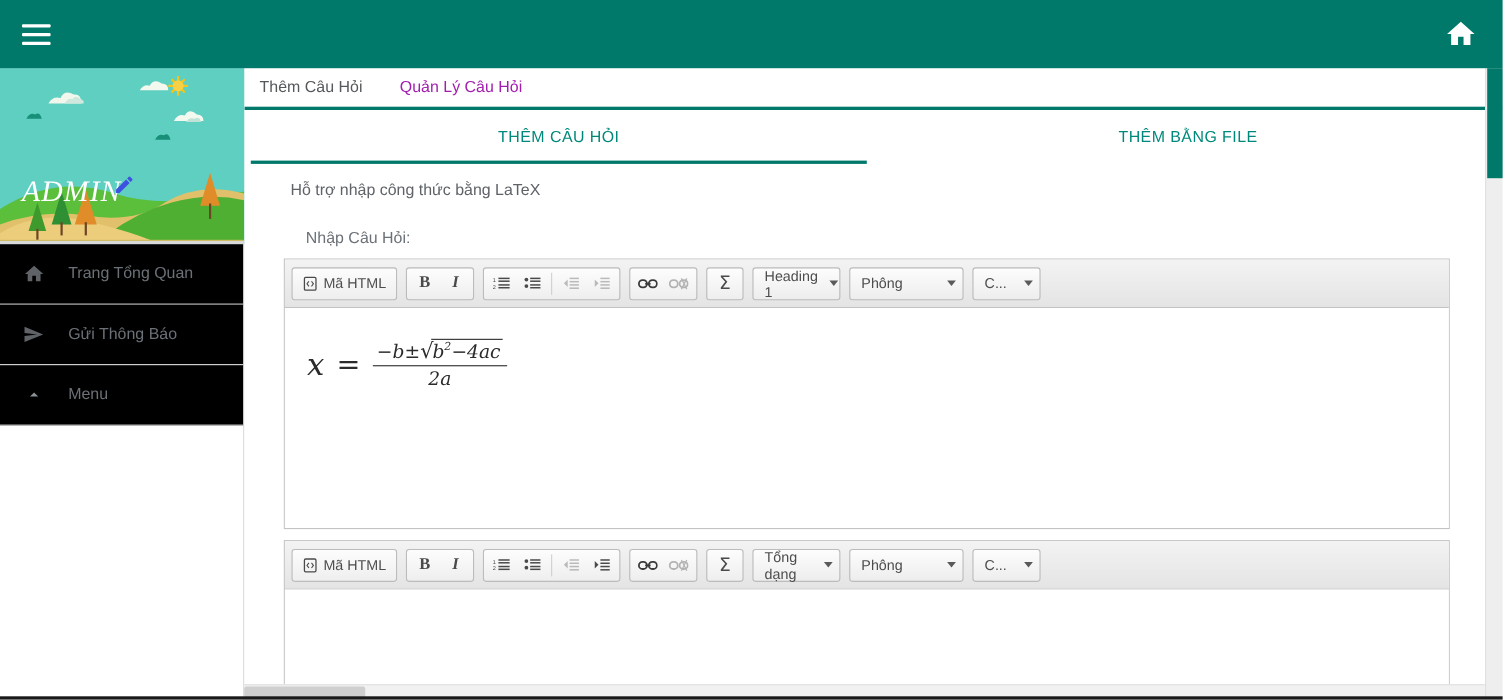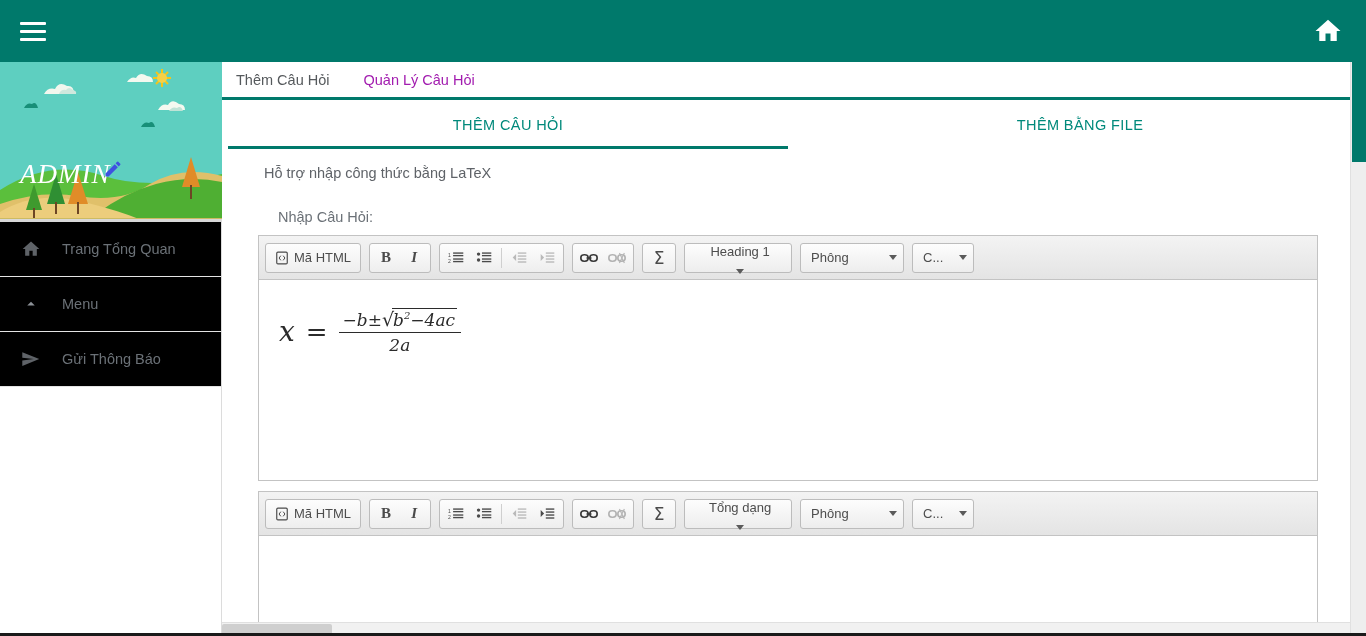--- a/index.html
+++ b/index.html
@@ -187,21 +187,21 @@
     padding: 0 6px 0 10px;
     cursor: pointer;
     gap: 10px;
   }
   .combo .caret {
     width: 0; height: 0;
     border-left: 4px solid transparent;
     border-right: 4px solid transparent;
     border-top: 5px solid #5a5a5a;
   }
-  .combo.c-heading { width: 108px; flex-direction: column; }
+  .combo.c-heading { width: 80px; }
   .combo.c-font { width: 104px; }
   .combo.c-size { width: 62px; }
 
   .ed-body {
     height: 200px;
     background: #fff;
     padding: 18px 20px;
     overflow: hidden;
   }
   .ed-body.short { height: 120px; }
@@ -337,34 +337,34 @@
       <span class="ico">
         <svg width="20" height="20" viewBox="0 0 24 24">
             <path d="M10 20v-6h4v6h5v-8h3L12 3 2 12h3v8z" fill="#5f6368"></path>
           </svg>
       </span>
       <span class="lbl">Trang Tổng Quan</span>
     </div>
 
     <div class="side-item">
       <span class="ico">
+        <svg width="22" height="22" viewBox="0 0 24 24">
+            <path d="M2.5 19.5L21 12 2.5 4.5 2.49 10.5 15 12 2.49 13.5z" fill="#5f6368"></path>
+          </svg>
+      </span>
+      <span class="lbl">Gửi Thông Báo</span>
+    </div>
+
+    <div class="side-item">
+      <span class="ico">
         <svg width="18" height="18" viewBox="0 0 24 24">
             <path d="M7 14l5-5 5 5z" fill="#8c9197"></path>
           </svg>
       </span>
       <span class="lbl">Menu</span>
-    </div>
-
-    <div class="side-item">
-      <span class="ico">
-        <svg width="22" height="22" viewBox="0 0 24 24">
-            <path d="M2.5 19.5L21 12 2.5 4.5 2.49 10.5 15 12 2.49 13.5z" fill="#5f6368"></path>
-          </svg>
-      </span>
-      <span class="lbl">Gửi Thông Báo</span>
     </div>
 
 
   </div>
 
   <div class="logout">Đăng Xuất</div>
 </div>
 
 <div class="main">
 

